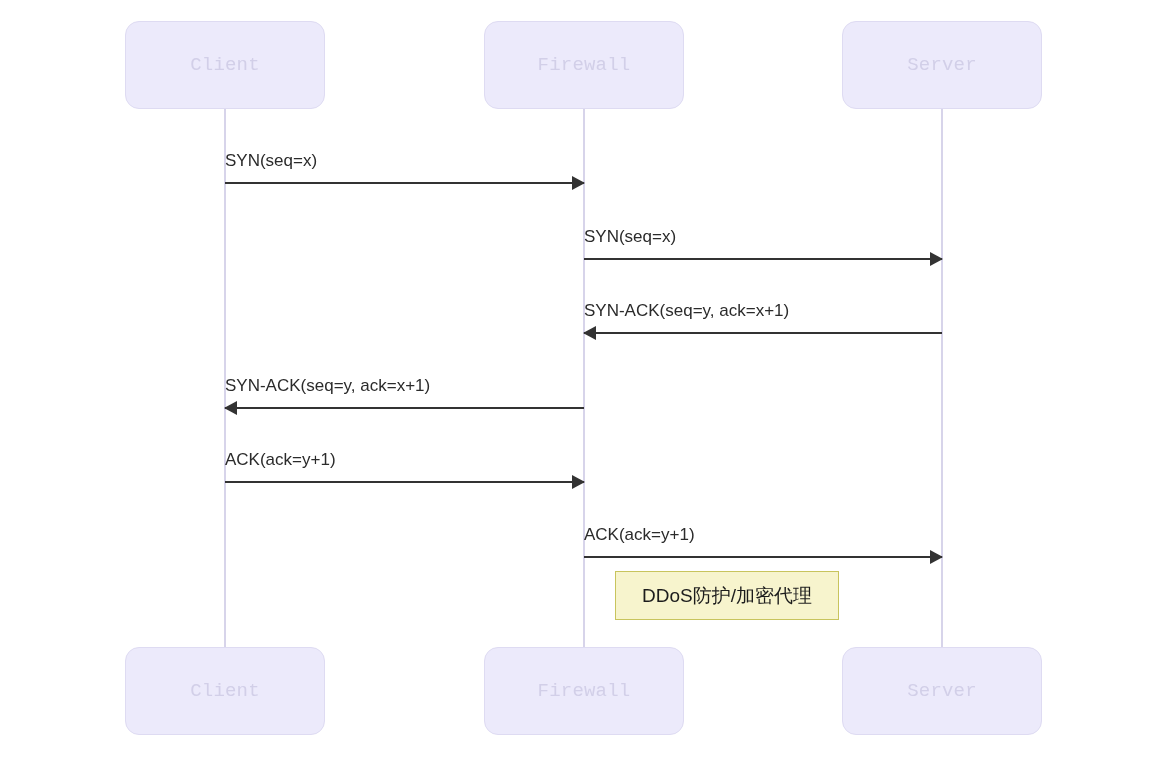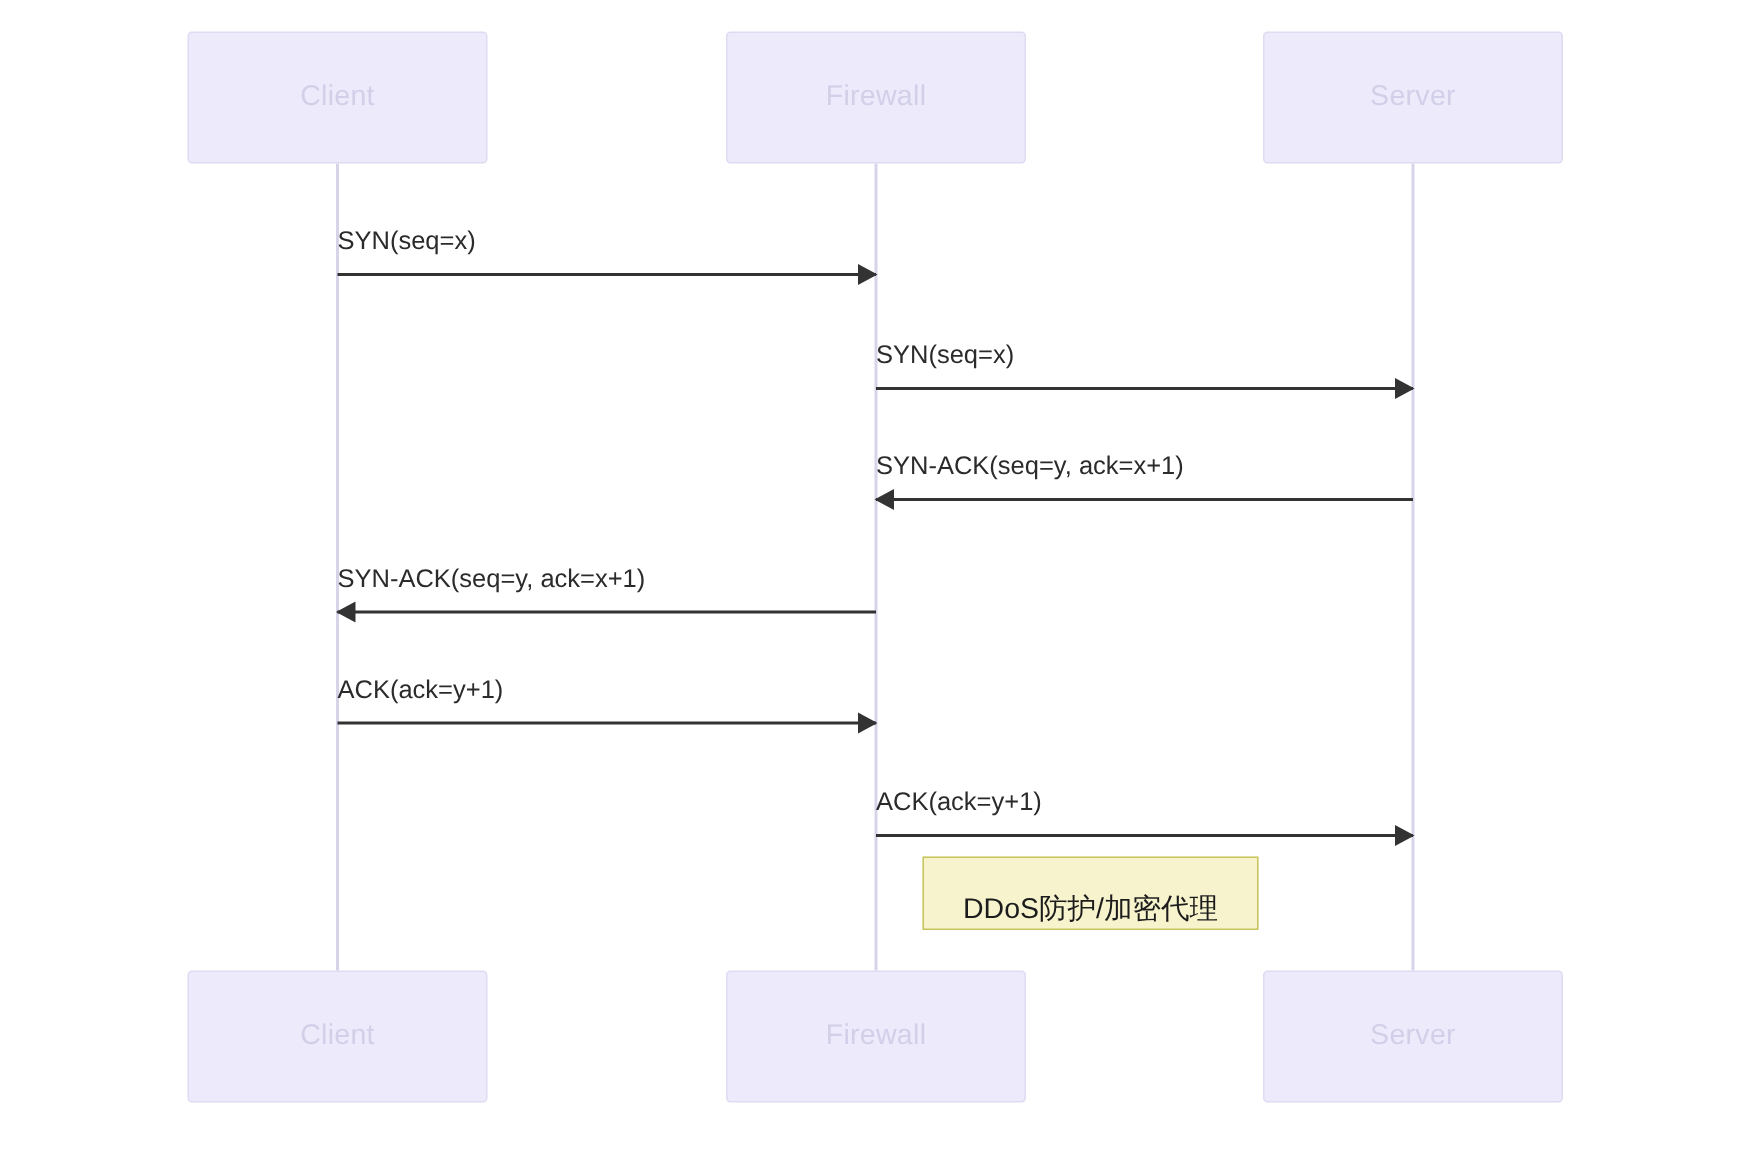--- a/index.html
+++ b/index.html
@@ -27,24 +27,25 @@
     width: 2px;
     background: #d7d4ea;
   }
 
   
   .participant {
     position: absolute;
     box-sizing: border-box;
     background: #eceafb;
     border: 1px solid #dedbf2;
-    border-radius: 3px;
+    border-radius: 14px;
     display: flex;
     align-items: center;
     justify-content: center;
+    font-family: Liberation Mono, monospace;
   }
   .participant-label {
     font-size: 19px;
     font-weight: 400;
     color: #d2cfe8;
     letter-spacing: 0.2px;
     white-space: nowrap;
     user-select: none;
   }
 
@@ -89,21 +90,21 @@
     user-select: none;
   }
 
   
   .note {
     position: absolute;
     box-sizing: border-box;
     background: #f7f4cd;
     border: 1px solid #c8c45d;
     display: flex;
-    align-items: flex-end;
+    align-items: center;
     justify-content: center;
   }
   .note-label {
     font-size: 19px;
     color: #1c1c1c;
     white-space: nowrap;
     user-select: none;
   }
 </style>
 </head>

